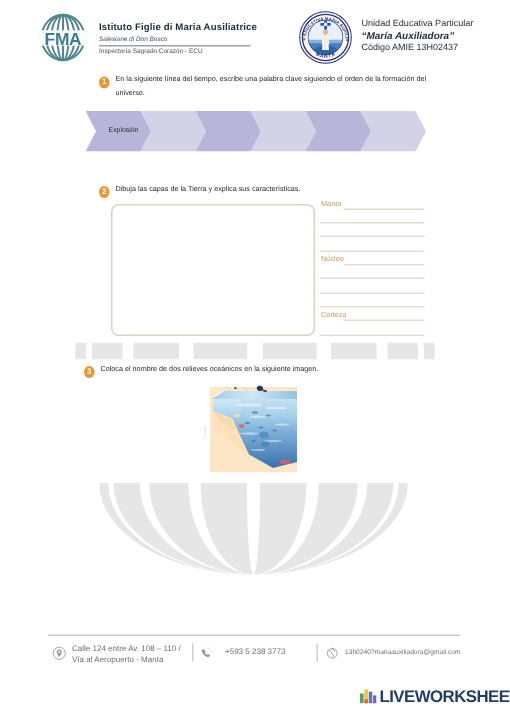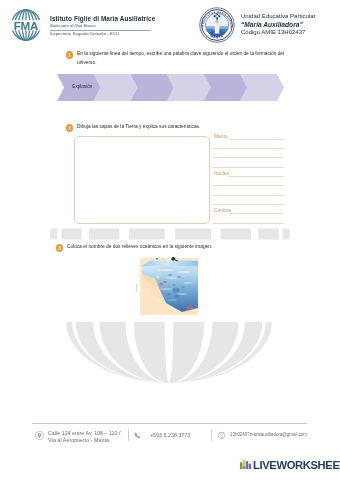--- a/index.html
+++ b/index.html
@@ -4,21 +4,21 @@
 <title>Ficha - Relieves</title>
 <style>
 html,body{margin:0;padding:0;}
 body{width:340px;height:480px;background:#fff;font-family:"Liberation Sans",sans-serif;overflow:hidden;}
 .page{position:relative;width:340px;height:480px;background:#fff;overflow:hidden;}
 
 
 .watermark{position:absolute;left:0;top:0;width:340px;height:480px;pointer-events:none;}
 
 
-.hdr-left{position:absolute;left:6px;top:8px;width:150px;height:34px;}
+.hdr-left{position:absolute;left:22px;top:8px;width:150px;height:34px;}
 .fma-logo{position:absolute;left:0;top:1px;width:40px;height:32px;}
 .hdr-left .t1{position:absolute;left:44px;top:6.9px;font-size:6.4px;font-weight:bold;color:#1d2b3a;letter-spacing:.1px;white-space:nowrap;}
 .hdr-left .t2{position:absolute;left:44px;top:15px;font-size:4.3px;font-style:italic;color:#44505c;white-space:nowrap;}
 .hdr-left .rule{position:absolute;left:44px;top:21.5px;width:101px;height:.5px;background:#9aa4ae;}
 .hdr-left .t3{position:absolute;left:44px;top:23px;font-size:4.3px;color:#44505c;white-space:nowrap;}
 
 .hdr-right{position:absolute;left:199px;top:6px;width:125px;height:38px;}
 .seal{position:absolute;left:0;top:1px;width:36px;height:36px;}
 .hdr-right .r1{position:absolute;left:42px;top:7.4px;font-size:6.05px;color:#1d2b3a;white-space:nowrap;}
 .hdr-right .r2{position:absolute;left:42px;top:15.2px;font-size:6.65px;font-weight:bold;font-style:italic;color:#1d2b3a;white-space:nowrap;}

